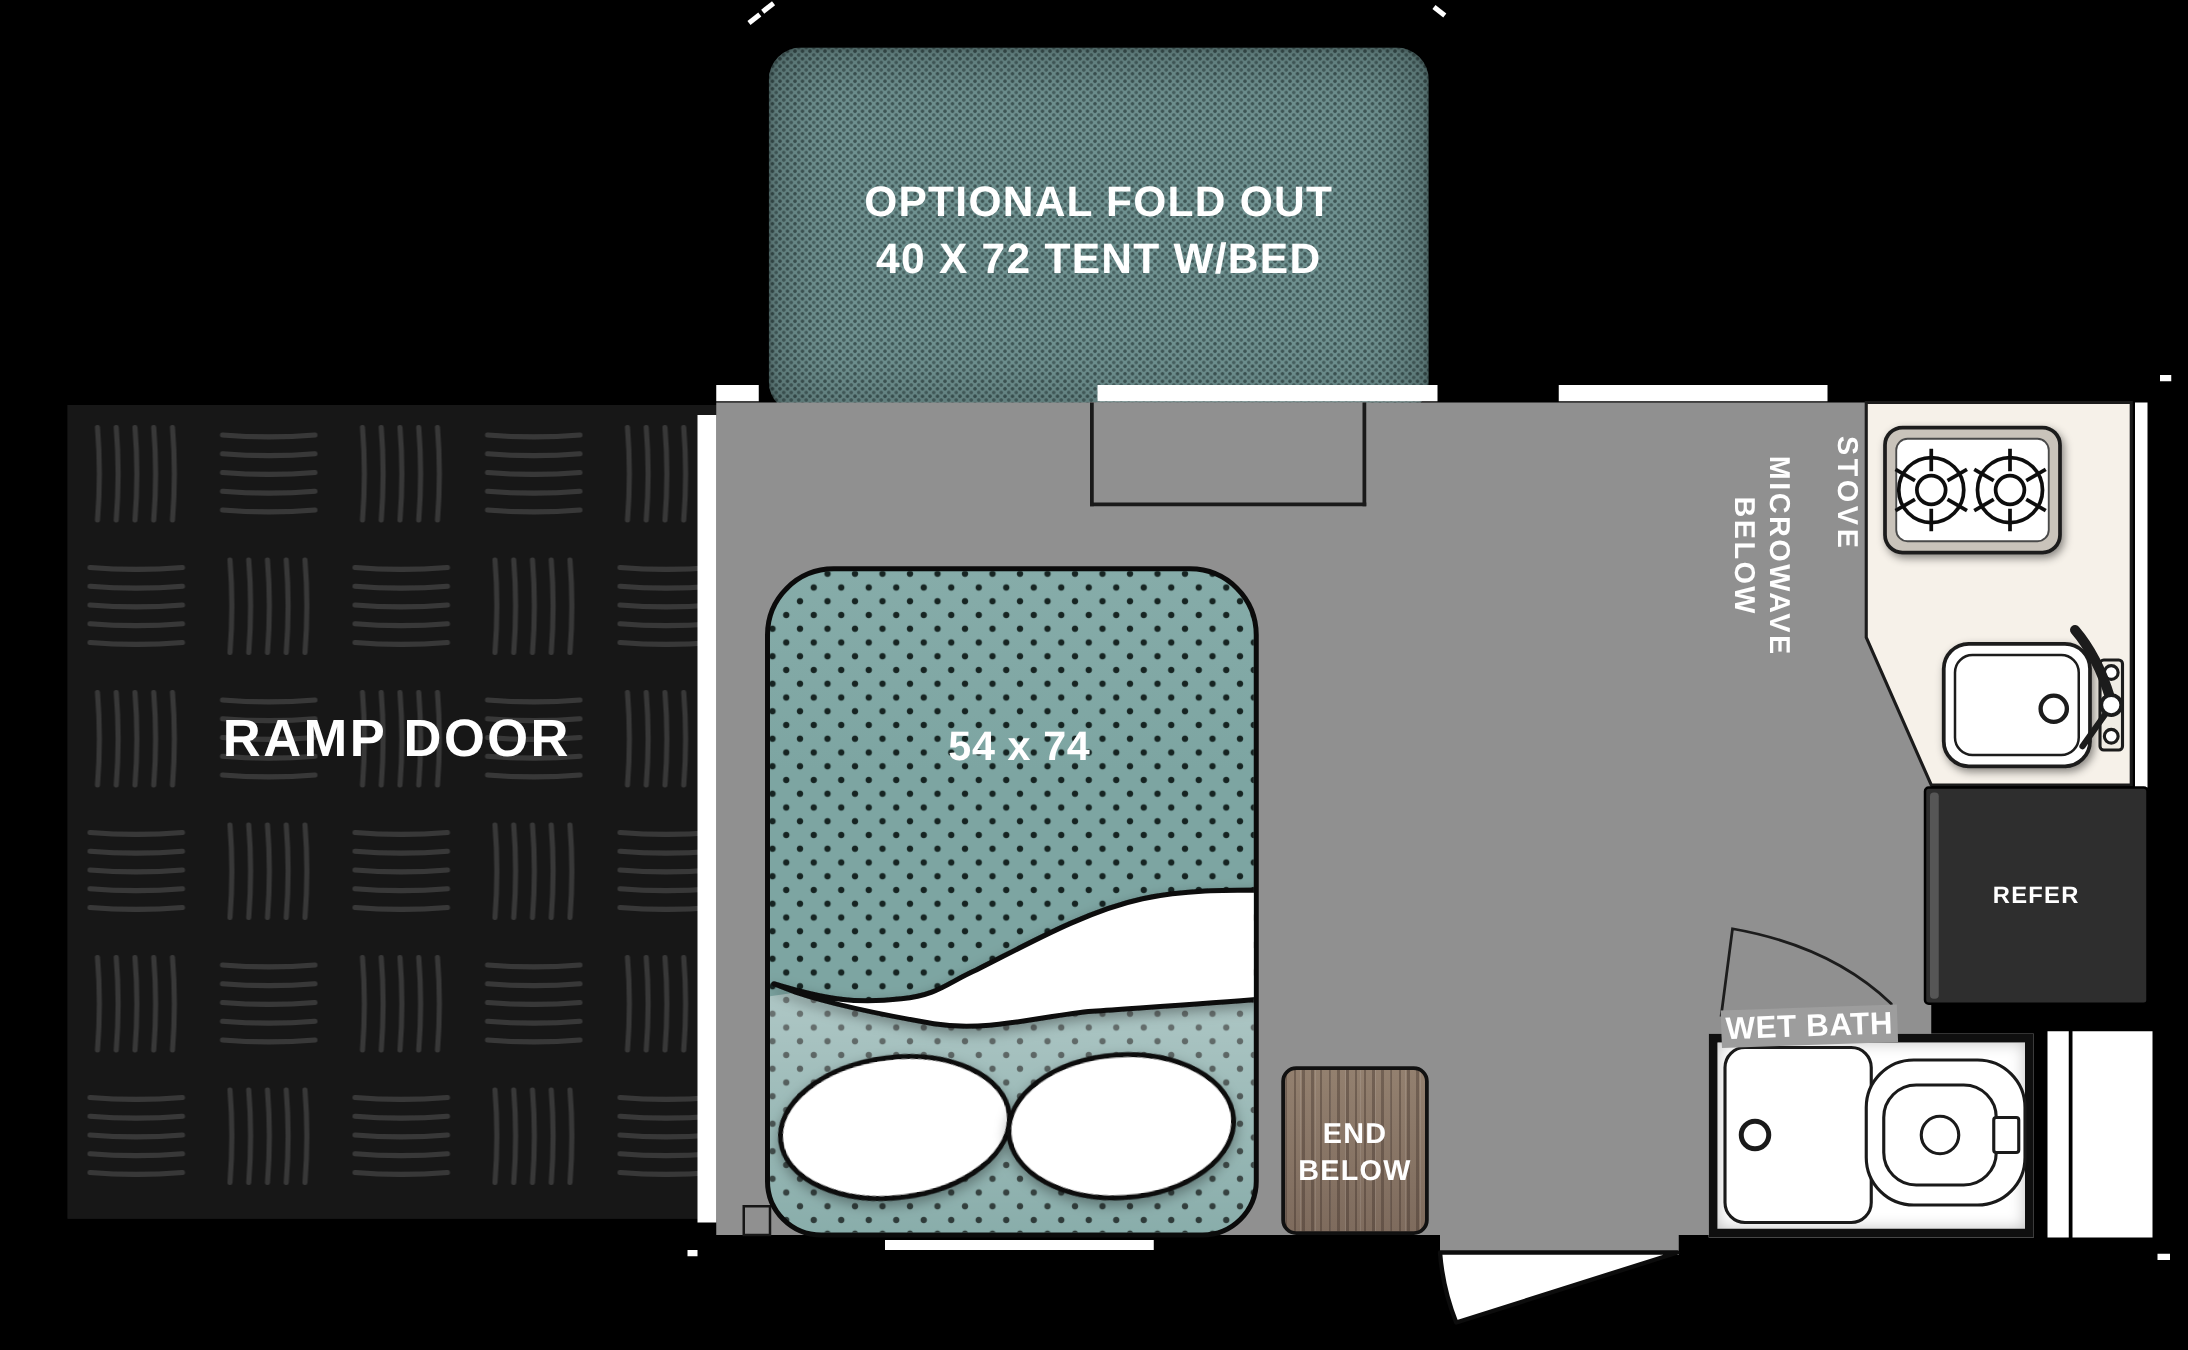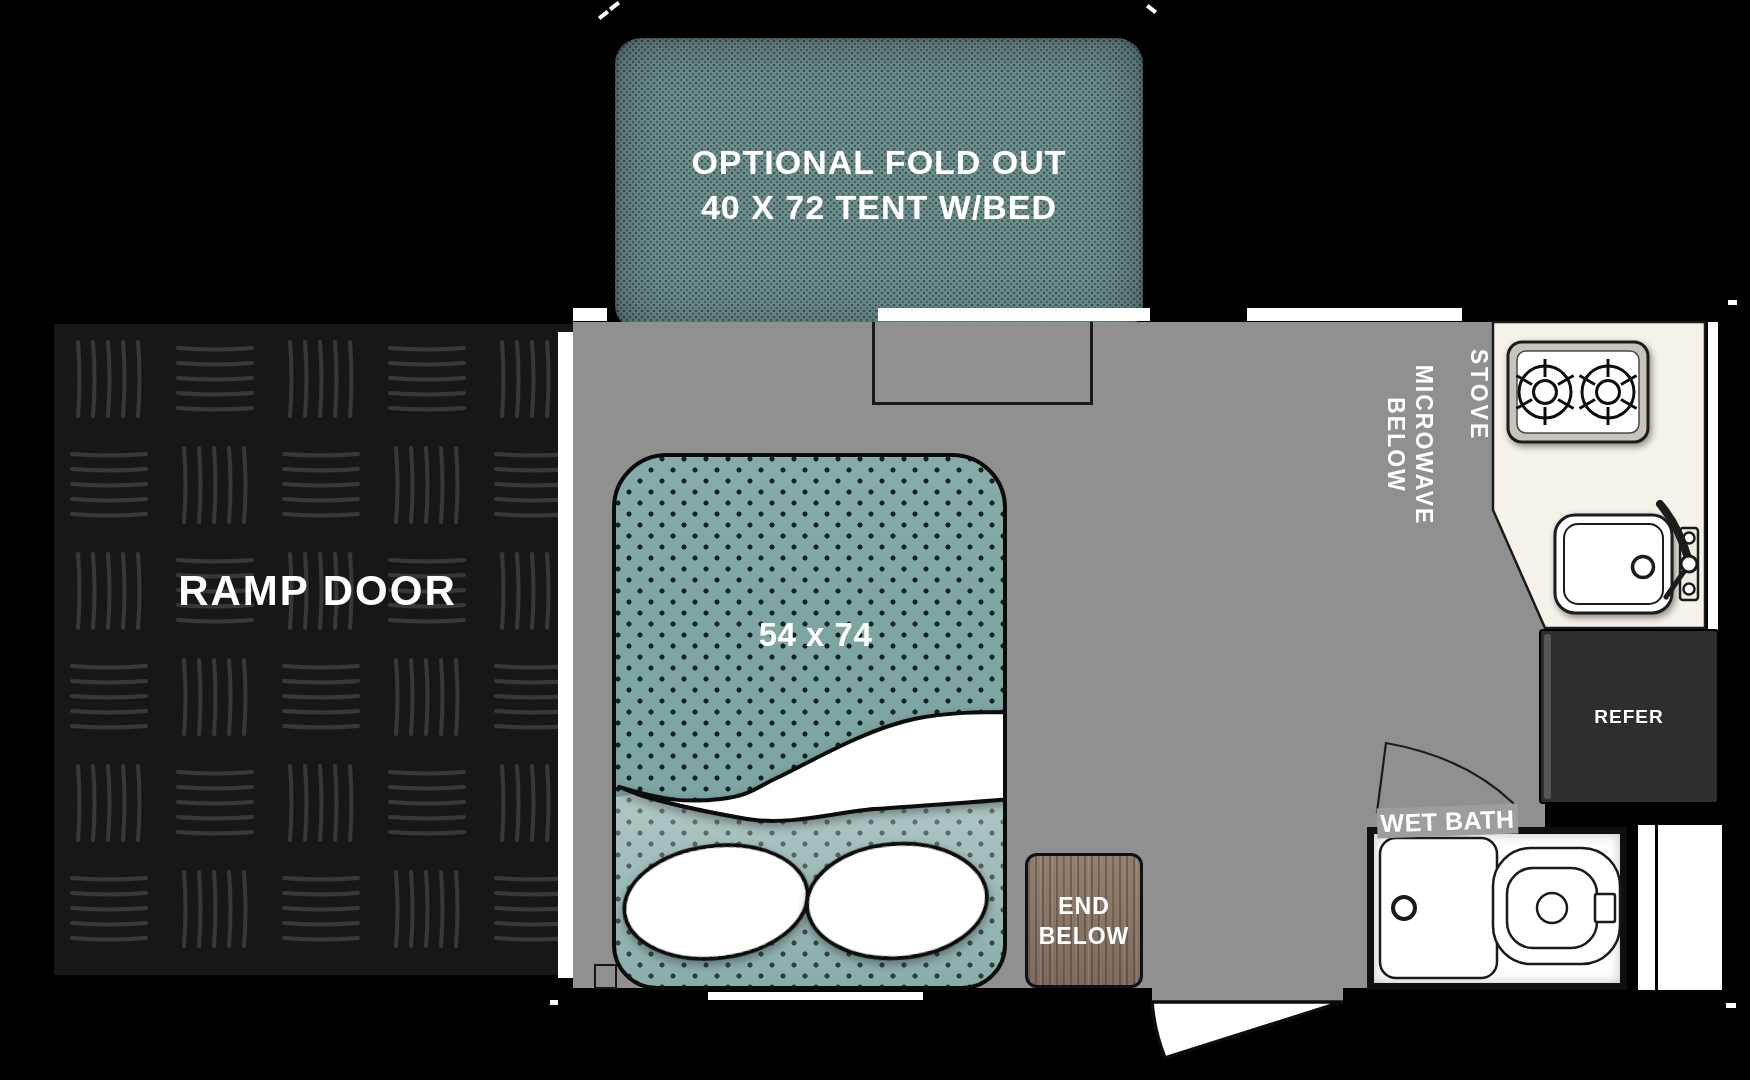--- a/index.html
+++ b/index.html
@@ -59,21 +59,21 @@
       radial-gradient(circle, rgba(8,18,16,0.88) 2.2px, transparent 2.9px),
       radial-gradient(circle, rgba(8,18,16,0.88) 2.2px, transparent 2.9px),
       linear-gradient(180deg, #86aca9 0%, #7da5a2 30%, #7da5a2 100%);
     background-size:22px 22px, 22px 22px, 100% 100%;
     background-position:2px 2px, 13px 13px, 0 0;
     overflow:hidden;
   }
   .bed-svg { position:absolute; left:0; top:0; }
   .bed-label {
     left:612px; top:576px; width:395px; padding-left:12px; box-sizing:border-box;
-    font-size:33px; line-height:41px; letter-spacing:0.5px;margin-top:38px;
+    font-size:33px; line-height:41px; letter-spacing:0.5px;
   }
 
   
   .end-table {
     left:1025px; top:853px; width:118px; height:135px;
     border-radius:12px; box-sizing:border-box; border:3px solid #111;
     background-color:#8b7668;
     background-image:
       repeating-linear-gradient(90deg, rgba(52,38,32,0.35) 0 2px, transparent 2px 7px),
       repeating-linear-gradient(90deg, rgba(255,255,255,0.10) 0 1px, transparent 1px 12px),

